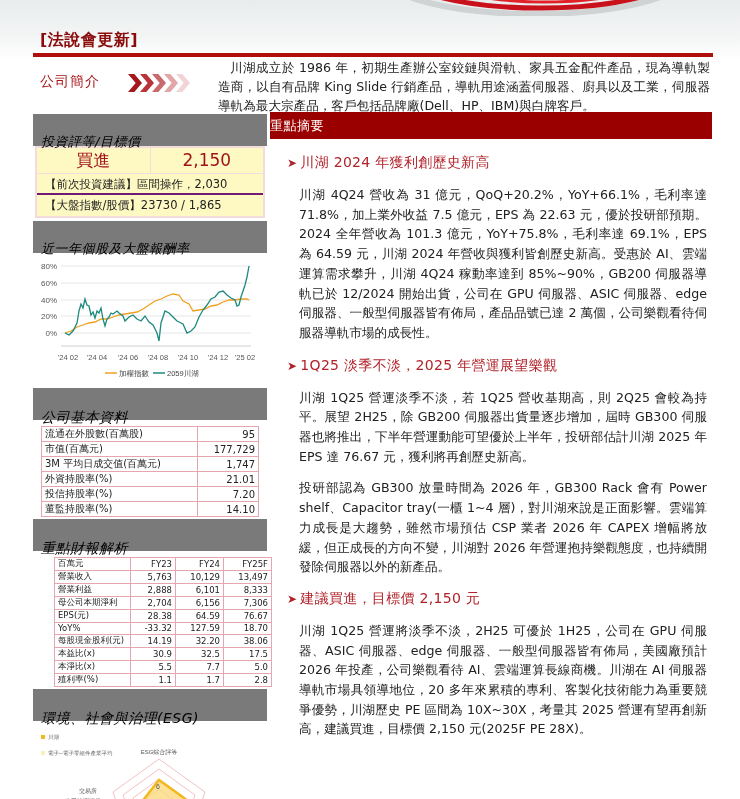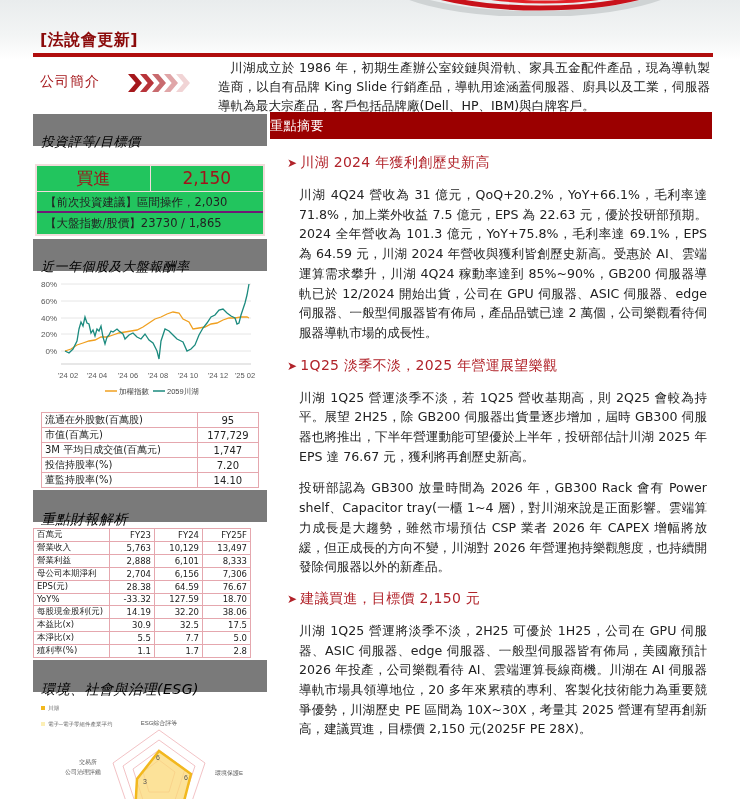--- a/index.html
+++ b/index.html
@@ -17,35 +17,35 @@
     .chevrons { position: absolute; left: 128px; top: 74px; display: flex; }
     .chev { width: 14px; height: 18px; margin-right: -2px; clip-path: polygon(0 0, 45% 0, 100% 50%, 45% 100%, 0 100%, 55% 50%); }
 
     .intro-text { position: absolute; left: 218px; top: 58px; width: 492px; font-size: 12.6px; line-height: 19px; color: #222; text-align: justify; text-indent: 12px; }
 
     
     .left { position: absolute; left: 33px; top: 114px; width: 234px; }
     .sec-head { background: #7a7a7a; color: #000000; font-size: 13px; padding: 16px 8px; height: 24px; line-height: 24px; letter-spacing: 0.5px; font-style: italic; }
     .sec-head.lg { font-size: 14px; height: 26px; line-height: 26px; }
 
-    .rating-box { border: 2px solid #f2dcdc; background: #22c55e; margin: 18px 2px 0 2px; }
+    .rating-box { border: 2px solid #f2dcdc; background: #fef9c3; margin: 0 2px 0 2px; }
     .rating-row { display: flex; border-bottom: 1px solid #f2dcdc; }
     .rating-cell { flex: 1; text-align: center; font-size: 17px; color: #a1131b; height: 25px; line-height: 25px; }
     .rating-cell + .rating-cell { border-left: 1px solid #f2dcdc; }
     .rating-line { font-size: 11.5px; color: #222; height: 21px; line-height: 21px; padding-left: 8px; border-bottom: 2px solid #701a75; }
     .rating-line:last-child { border-bottom: none; }
 
     .chart-wrap { position: relative; width: 234px; height: 135px; }
     .chart-wrap svg { position: absolute; left: 0; top: 0; }
 
     .info-table { width: 218px; margin: 6px 0 0 8px; border-collapse: collapse; font-size: 10px; }
     .info-table td { border: 1px solid #e5a7ae; height: 11.5px; padding: 0 3px; color: #222; }
-    .info-table td.num { text-align: center; }
-
-    .fin-table { width: 218px; margin: 6px 0 0 0; border-collapse: collapse; font-size: 8.5px; padding-left: 28px; }
+    .info-table td.num { text-align: right; }
+
+    .fin-table { width: 218px; margin: 6px 0 0 21px; border-collapse: collapse; font-size: 8.5px; padding-left: 28px; }
     .fin-table td, .fin-table th { border: 1px solid #e5a7ae; height: 11.5px; padding: 0 3px; font-weight: normal; color: #222; }
     .fin-table th { text-align: right; }
     .fin-table th:first-child, .fin-table td:first-child { text-align: left; width: 76px; }
     .fin-table td.num { text-align: right; }
 
     .esg-wrap { position: relative; width: 234px; height: 130px; }
 
     
     .right { position: absolute; left: 270px; top: 112px; width: 442px; }
     .right-head { background: #9b0000; color: #fff; font-size: 13px; height: 27px; line-height: 27px; padding-left: 0; letter-spacing: 0.5px; }
@@ -117,33 +117,38 @@
         <text x="185" y="107">'24 12</text>
         <text x="212" y="107">'25 02</text>
       </g>
       <line x1="72" y1="120" x2="84" y2="120" stroke="#f0a020" stroke-width="1.5"></line>
       <text x="86" y="123" font-family="Liberation Sans, sans-serif" font-size="7.5" fill="#444">加權指數</text>
       <line x1="120" y1="120" x2="132" y2="120" stroke="#1b8a7e" stroke-width="1.5"></line>
       <text x="134" y="123" font-family="Liberation Sans, sans-serif" font-size="7.5" fill="#444">2059川湖</text>
     </svg>
   </div>
 
+  <div class="sec-head lg" style="margin-top:0">公司基本資料</div>
   <table class="info-table">
     <tbody>
         <tr>
           <td>流通在外股數(百萬股)</td>
           <td class="num">95</td>
         </tr>
     <tr>
           <td>市值(百萬元)</td>
           <td class="num">177,729</td>
         </tr>
     <tr>
           <td>3M 平均日成交值(百萬元)</td>
           <td class="num">1,747</td>
+        </tr>
+    <tr>
+          <td>外資持股率(%)</td>
+          <td class="num">21.01</td>
         </tr>
     <tr>
           <td>投信持股率(%)</td>
           <td class="num">7.20</td>
         </tr>
     <tr>
           <td>董監持股率(%)</td>
           <td class="num">14.10</td>
         </tr>
   </tbody>

